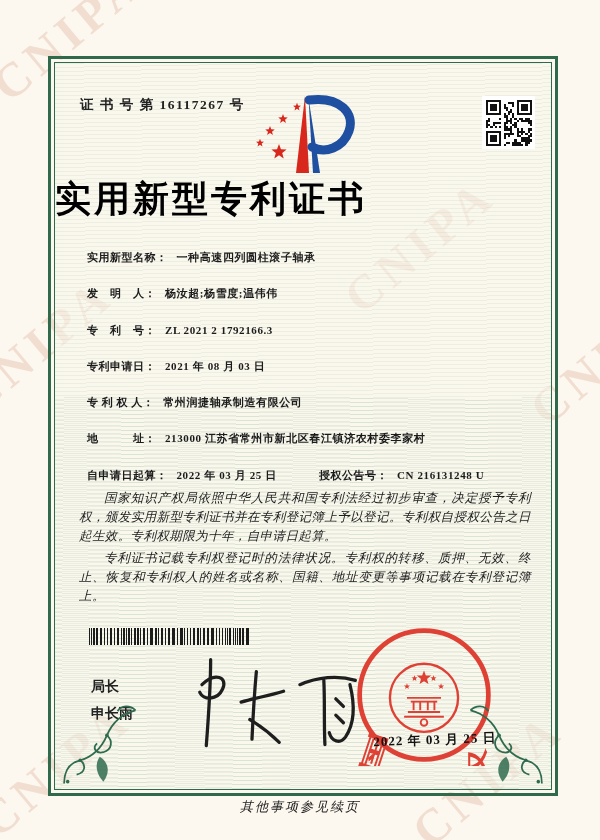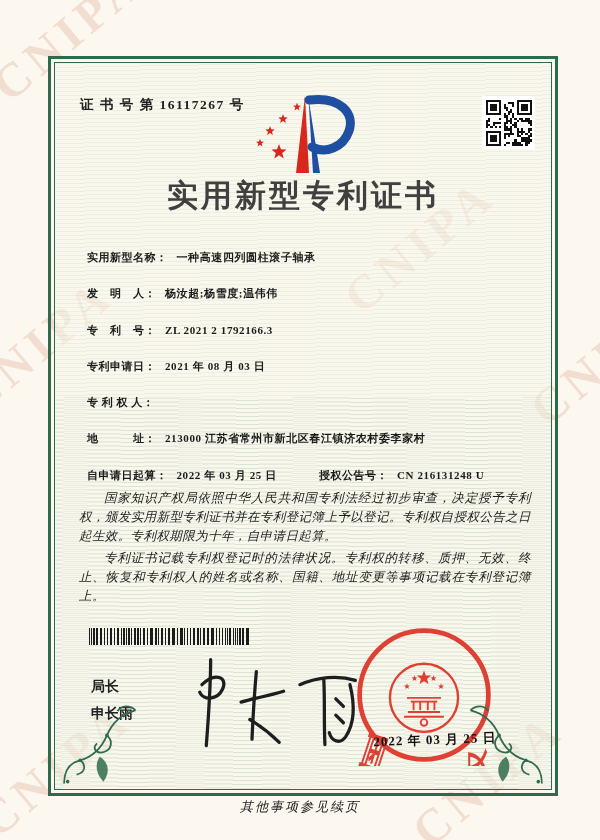--- a/index.html
+++ b/index.html
@@ -12,22 +12,22 @@
   .frame{position:absolute;left:48px;top:56px;width:498px;height:728px;border:3px solid #2e6a4b;
          padding:3px;z-index:1;box-sizing:content-box;}
   .frame-inner{position:relative;width:100%;height:100%;border:1px solid #2e6a4b;box-sizing:border-box;
          background:rgba(247,245,235,0.55);padding-left:8px;}
   .waves{position:absolute;inset:0;background:repeating-linear-gradient(179deg,rgba(139,180,152,0.13) 0 1px,transparent 1px 4px);}
   .waves2{position:absolute;left:0;right:0;top:46%;bottom:0;background:repeating-linear-gradient(181deg,rgba(139,180,152,0.18) 0 1px,transparent 1px 4px);}
   .cert-no{position:absolute;left:25px;top:33px;font-size:13.5px;font-weight:bold;letter-spacing:1.5px;color:#222;}
   .logo{position:absolute;left:198px;top:30px;width:110px;height:85px;}
   .qr-wrap{position:absolute;left:427px;top:33px;width:53px;height:53px;background:#fff;
            display:flex;align-items:center;justify-content:center;}
-  .title{position:absolute;left:0;right:0;top:112px;text-align:center;font-size:31px;font-weight:bold;
-         letter-spacing:3px;color:#404040;}
+  .title{position:absolute;left:0;right:0;top:112px;font-size:36px;font-weight:bold;
+         letter-spacing:3px;color:#000000;}
   .fields{position:absolute;left:32px;right:26px;top:187px;}
   .field-row{display:flex;align-items:baseline;height:36.3px;font-size:11px;color:#1b1b1b;}
   .field-label{white-space:pre;font-weight:bold;letter-spacing:0.5px;}
   .field-value{margin-left:9px;font-weight:bold;letter-spacing:0.6px;white-space:pre;text-align:center;}
   .pair{display:flex;align-items:baseline;}
   .pair.first{width:232px;}
   .legal{position:absolute;left:20px;right:16px;top:422px;font-size:12.5px;line-height:18.8px;
          font-style:italic;text-align:justify;color:#1d1d1d;letter-spacing:0.4px;}
   .legal p{margin:4px;text-indent:2em;}
   .barcode{position:absolute;left:33px;top:565px;width:165px;height:17px;}
@@ -223,20 +223,21 @@
         <div class="field-row">
           <span class="field-label">专　利　号：</span>
           <span class="field-value">ZL 2021 2 1792166.3</span>
         </div>
         <div class="field-row">
           <span class="field-label">专利申请日：</span>
           <span class="field-value">2021 年 08 月 03 日</span>
         </div>
         <div class="field-row">
           <span class="field-label">专 利 权 人：</span>
+          <span class="field-value">常州润捷轴承制造有限公司</span>
         </div>
         <div class="field-row">
           <span class="field-label">地　　　址：</span>
           <span class="field-value">213000 江苏省常州市新北区春江镇济农村委李家村</span>
         </div>
         <div class="field-row">
           <span class="pair first">
             <span class="field-label">自申请日起算：</span>
             <span class="field-value">2022 年 03 月 25 日</span>
           </span>

